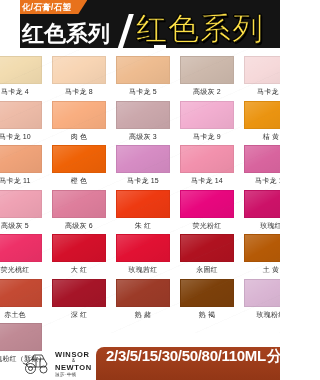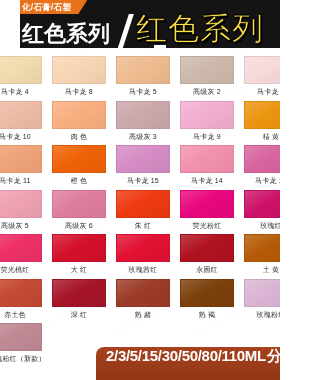--- a/index.html
+++ b/index.html
@@ -352,20 +352,39 @@
       </div>
       <div class="swatch-cell" style="left: -12px; top: 275px;">
         <div class="swatch-chip" style="background: rgb(192, 138, 149);"></div>
         <div class="swatch-label">玫瑰粉红（新款）</div>
       </div>
     </div>
   <div class="watermark"></div>
 
   <div class="footer">
 
+    <div class="logo-wrap">
+      <svg class="logo-mark" viewBox="0 0 60 44">
+        <g fill="none" stroke="#1c1c1c" stroke-width="1.6">
+          <ellipse cx="17" cy="31" rx="10" ry="10"></ellipse>
+          <ellipse cx="17" cy="31" rx="4" ry="4"></ellipse>
+          <ellipse cx="43" cy="33" rx="7" ry="7"></ellipse>
+          <path d="M8 22 L20 12 L44 12 L50 22 L46 28 L12 28 Z"></path>
+          <path d="M20 12 L24 4 L40 4 L44 12"></path>
+          <path d="M10 24 L2 20"></path>
+          <path d="M28 12 L28 28 M36 12 L36 28"></path>
+        </g>
+      </svg>
+      <div class="logo-text">
+        <span class="logo-line1">WINSOR</span>
+        <span class="logo-amp">&amp;</span>
+        <span class="logo-line2">NEWTON</span>
+        <span class="logo-cn">温莎·牛顿</span>
+      </div>
+    </div>
 
     <div class="pill">
       <span class="pill-sizes">2/3/5/15/30/50/80/110ML</span>
       <span class="pill-cn">分装</span>
     </div>
 
   </div>
 
 </div>
 

